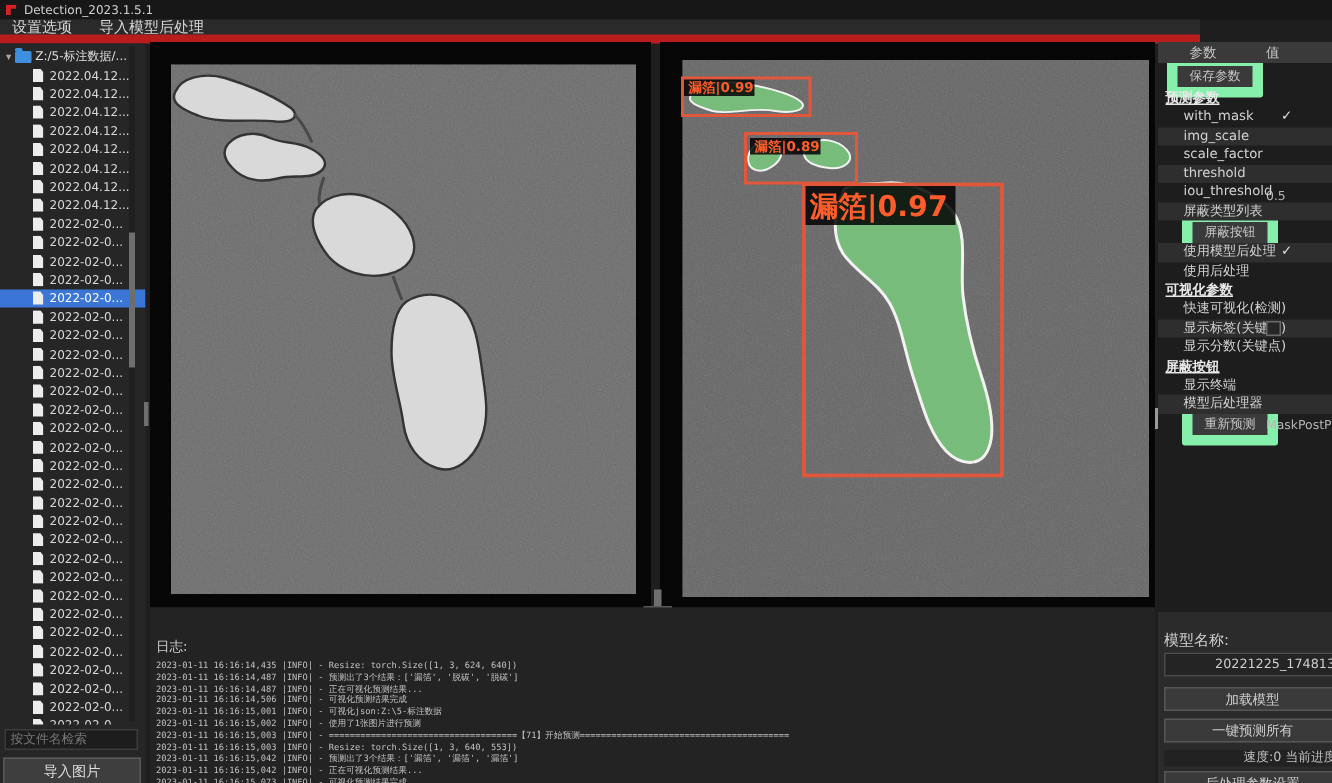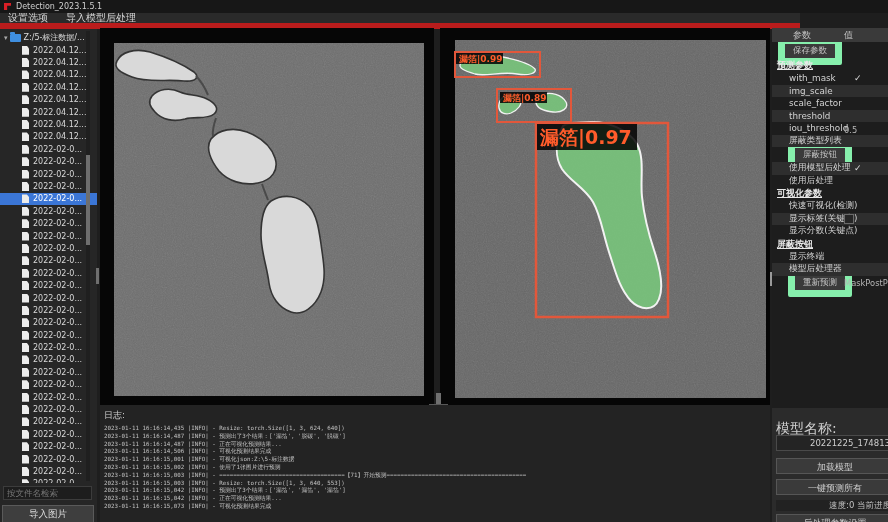--- a/index.html
+++ b/index.html
@@ -34,21 +34,21 @@
   .search::placeholder{color:#767676;}
   .import-btn{position:absolute;left:2px;top:476px;width:92px;height:18px;background:#3e3e3e;
           border:1px solid #5a5a5a;color:#ddd;font-size:9.5px;font-family:"DejaVu Sans",sans-serif;}
   .sidebar-grip{position:absolute;left:96px;top:268px;width:3px;height:16px;background:#6f6f6f;}
   
   .viewers-svg{position:absolute;left:100px;top:28px;width:670px;height:377px;}
   .sash-handle{position:absolute;left:436px;top:393px;width:5px;height:13px;background:#6f6f6f;}
   .sash-base{position:absolute;left:429px;top:404px;width:19px;height:3px;background:#585858;}
   
   .log{position:absolute;left:100px;top:405px;width:670px;height:117px;background:#232323;overflow:hidden;}
-  .log-title{font-size:9px;color:#cfcfcf;padding:4px 0 3px 4px;}
+  .log-title{font-size:9px;color:#cfcfcf;padding:20px 0 3px 4px;}
   .log-lines{font-family:"DejaVu Sans Mono",monospace;font-size:5.8px;line-height:7.8px;
              color:#c2c2c2;padding-left:4px;white-space:pre;}
   
   .rightpanel{position:absolute;left:772px;top:28px;width:116px;height:494px;background:#1d1d1d;overflow:hidden;}
   .p-header{height:14px;background:#3a3a3a;font-size:9px;color:#c9c9c9;display:flex;align-items:center;position:relative;}
   .p-header .h1{padding-left:21px;}
   .p-header .h2{position:absolute;left:72px;}
   .p-saverow{height:17px;display:flex;align-items:center;padding-left:6px;}
   .p-btn{background:#3a3a3a;border:7px solid #86efac;color:#c5c5c5;font-size:8.5px;
          padding:1px 8px;border-radius:2px;font-family:"DejaVu Sans",sans-serif;}
@@ -57,21 +57,21 @@
   .p-row{height:12.5px;display:flex;align-items:center;font-size:8.8px;color:#d2d2d2;
          padding-left:17px;position:relative;white-space:nowrap;}
   .p-row.striped{background:#2e2e2e;}
   .p-val{position:absolute;left:72px;color:#b5b5b5;font-size:8.3px;margin-top:28px;}
   .p-check{position:absolute;left:82px;color:#dedede;font-size:9px;}
   .p-cbox{position:absolute;left:72px;width:8px;height:8px;background:#262626;border:1px solid #6a6a6a;}
   .p-btnrow{height:15px;padding-left:16px;display:flex;align-items:center;}
   .rp-scrollthumb{position:absolute;left:770px;top:272px;width:2px;height:14px;background:#9a9a9a;}
   
   .model-section{position:absolute;left:0;top:380px;width:116px;height:114px;background:#2b2b2b;overflow:hidden;}
-  .m-label{position:absolute;left:4px;top:12px;font-size:14px;color:#cfcfcf;}
+  .m-label{position:absolute;left:4px;top:12px;font-size:10px;color:#cfcfcf;}
   .m-field{position:absolute;left:4px;top:27px;width:118px;height:16px;background:#242424;
            border:1px solid #4a4a4a;font-size:8.5px;color:#cfcfcf;display:flex;align-items:center;
            justify-content:flex-end;padding-right:3px;box-sizing:border-box;}
   .m-btn{position:absolute;left:4px;width:118px;height:16px;background:#3a3a3a;border:1px solid #565656;
          color:#cfcfcf;font-size:9px;text-align:center;line-height:14px;box-sizing:border-box;
          font-family:"DejaVu Sans",sans-serif;}
   .m-load{top:50px;}
   .m-predict{top:71px;}
   .m-speed{position:absolute;left:4px;top:92px;width:118px;height:11px;background:#222;
            font-size:8.5px;color:#c0c0c0;text-align:right;padding-right:3px;line-height:11px;box-sizing:border-box;}

